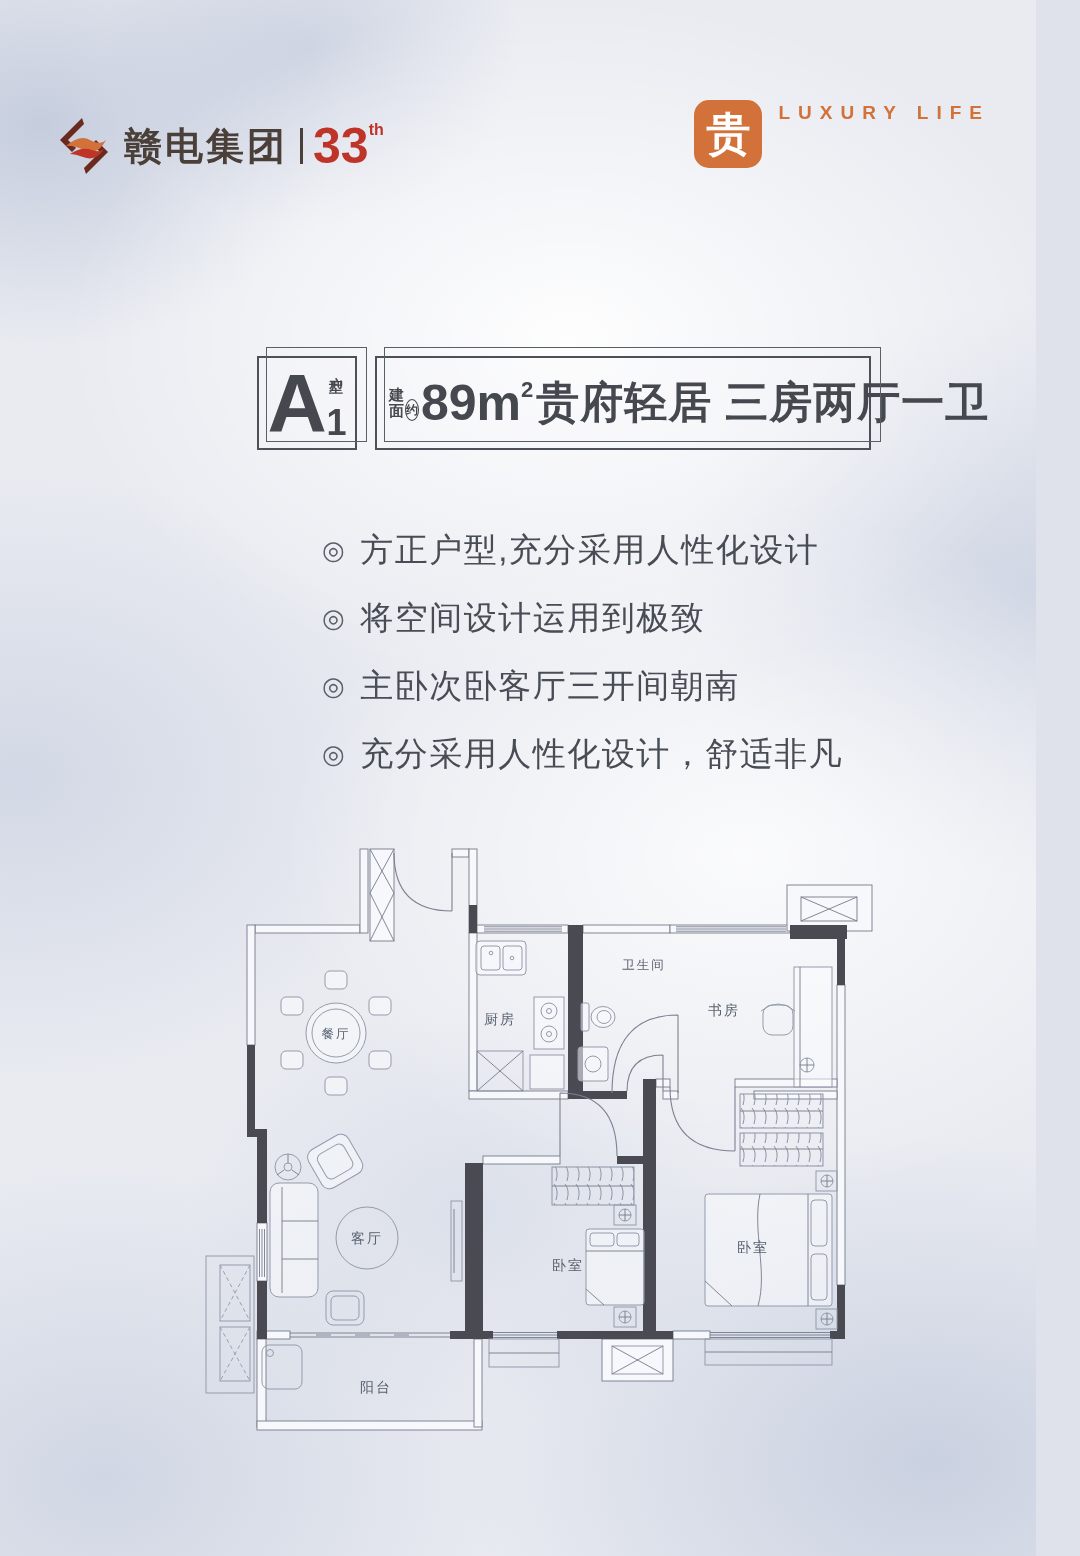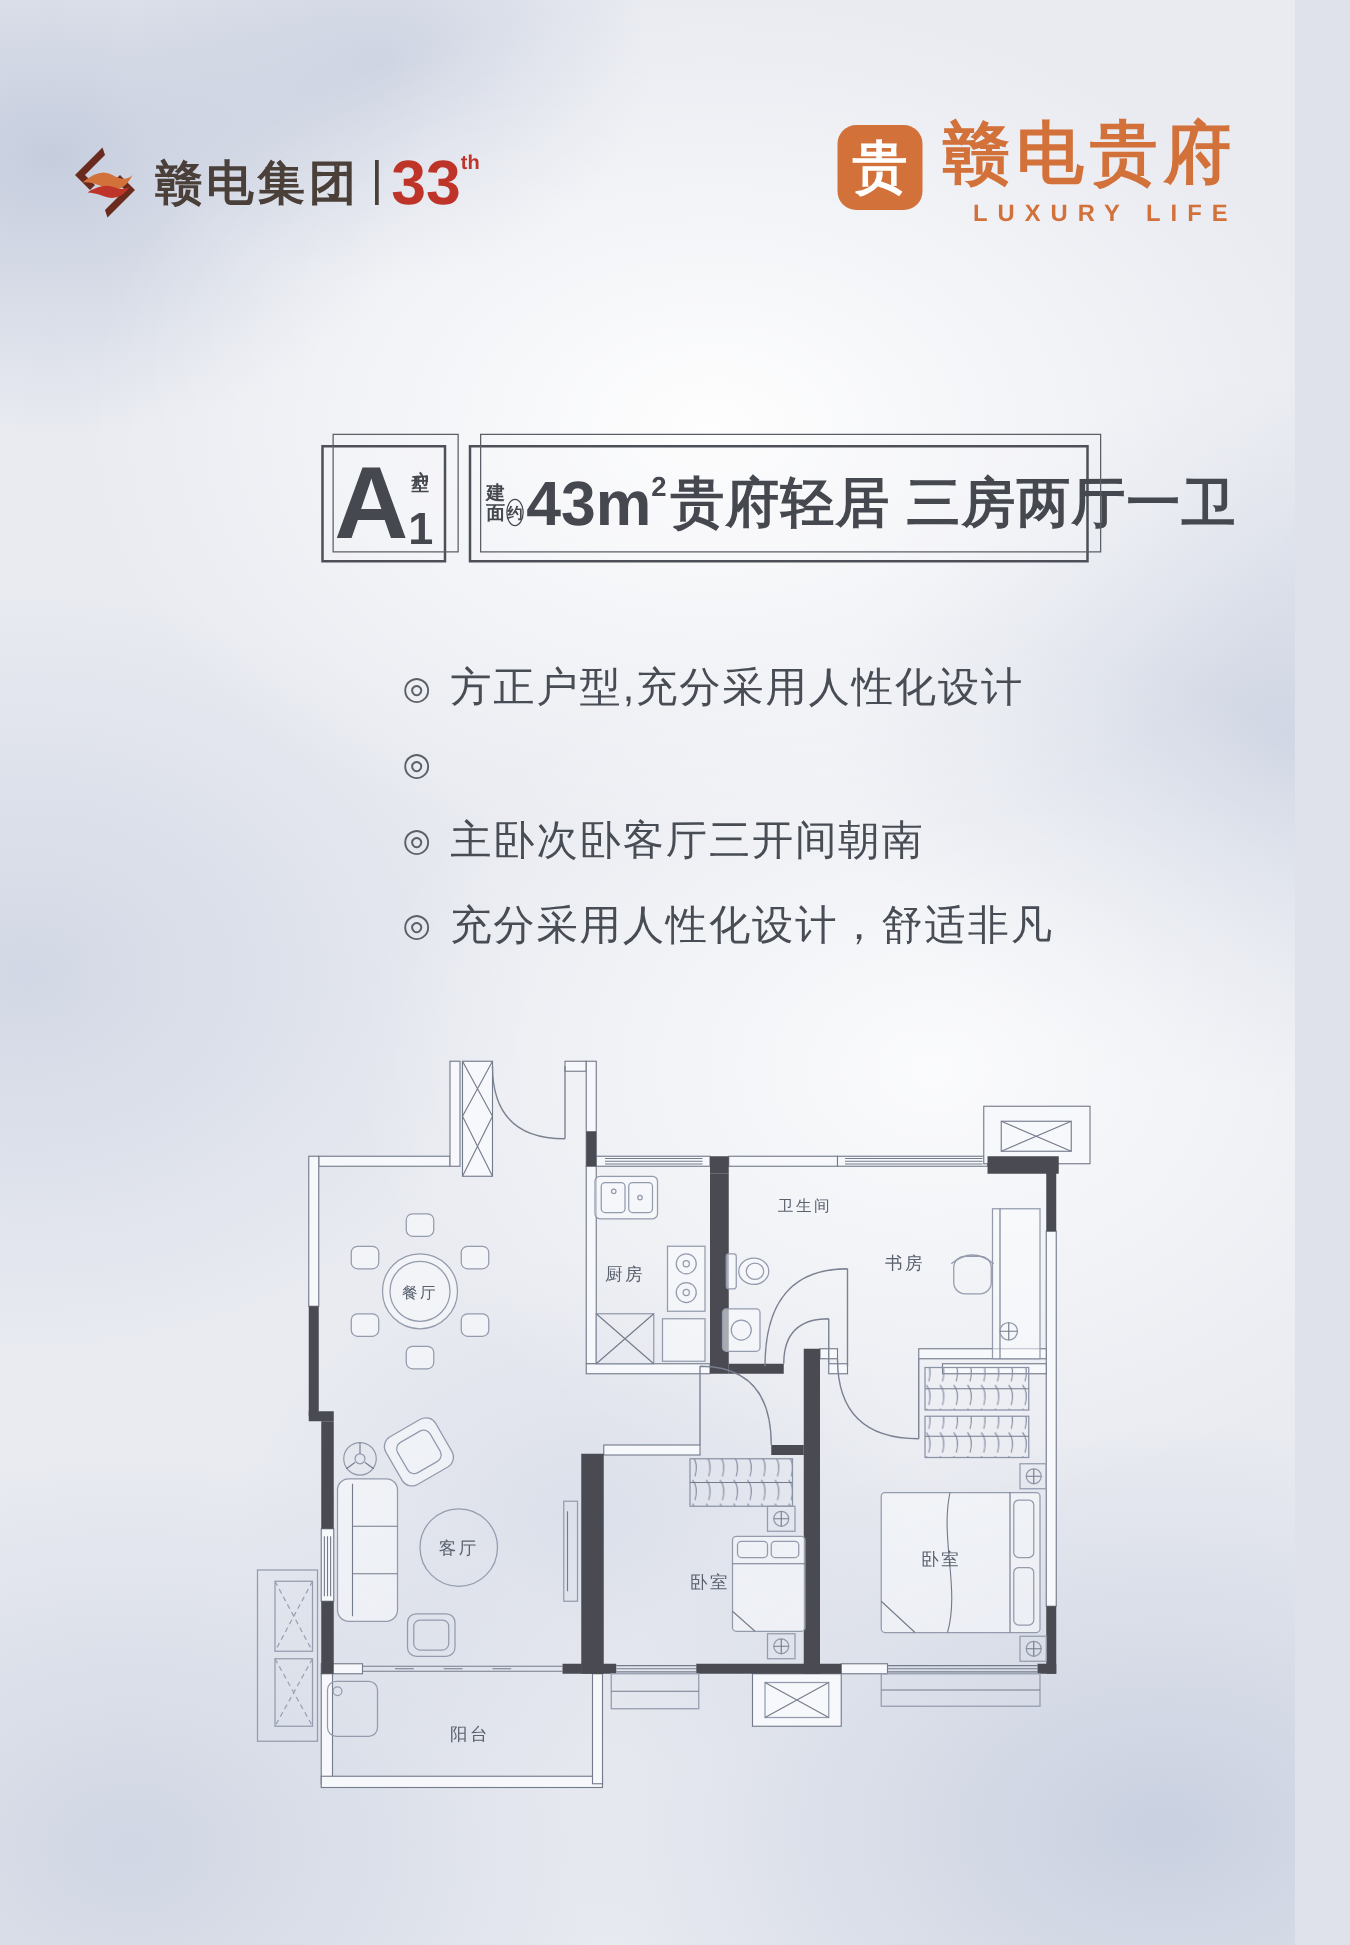--- a/index.html
+++ b/index.html
@@ -79,52 +79,52 @@
     <span class="g-name">赣电集团</span>
     <span class="g-div"></span>
     <span class="g-anniv"><span>33</span><sup>th</sup></span>
   </div>
 
   <div class="logo-estate">
     <div class="seal">
         <span>贵</span>
       </div>
     <div>
-      <div class="est-name">赣电贵府</div>
       <div class="est-tag">LUXURY LIFE</div>
     </div>
   </div>
 
   <div class="badge-row">
     <div class="unit-box">
       <span class="unit-letter">A</span>
       <span class="unit-right">
         <span class="unit-type">户型</span>
         <span class="unit-index">1</span>
       </span>
     </div>
     <div class="info-box">
       <span class="jm">
           <i style="font-style:normal">建</i>
           <i style="font-style:normal">面</i>
         </span>
       <span class="approx">约</span>
-      <span class="area-val">43m</span>
+      <span class="area-val">89m</span>
       <span class="area-sup">2</span>
       <span class="headline">贵府轻居 三房两厅一卫</span>
     </div>
   </div>
 
   <div class="features">
     <div class="feat">
         <span class="b">◎</span>
         <span>方正户型,充分采用人性化设计</span>
       </div>
     <div class="feat">
         <span class="b">◎</span>
+        <span>将空间设计运用到极致</span>
       </div>
     <div class="feat">
         <span class="b">◎</span>
         <span>主卧次卧客厅三开间朝南</span>
       </div>
     <div class="feat">
         <span class="b">◎</span>
         <span>充分采用人性化设计，舒适非凡</span>
       </div>
   </div>

